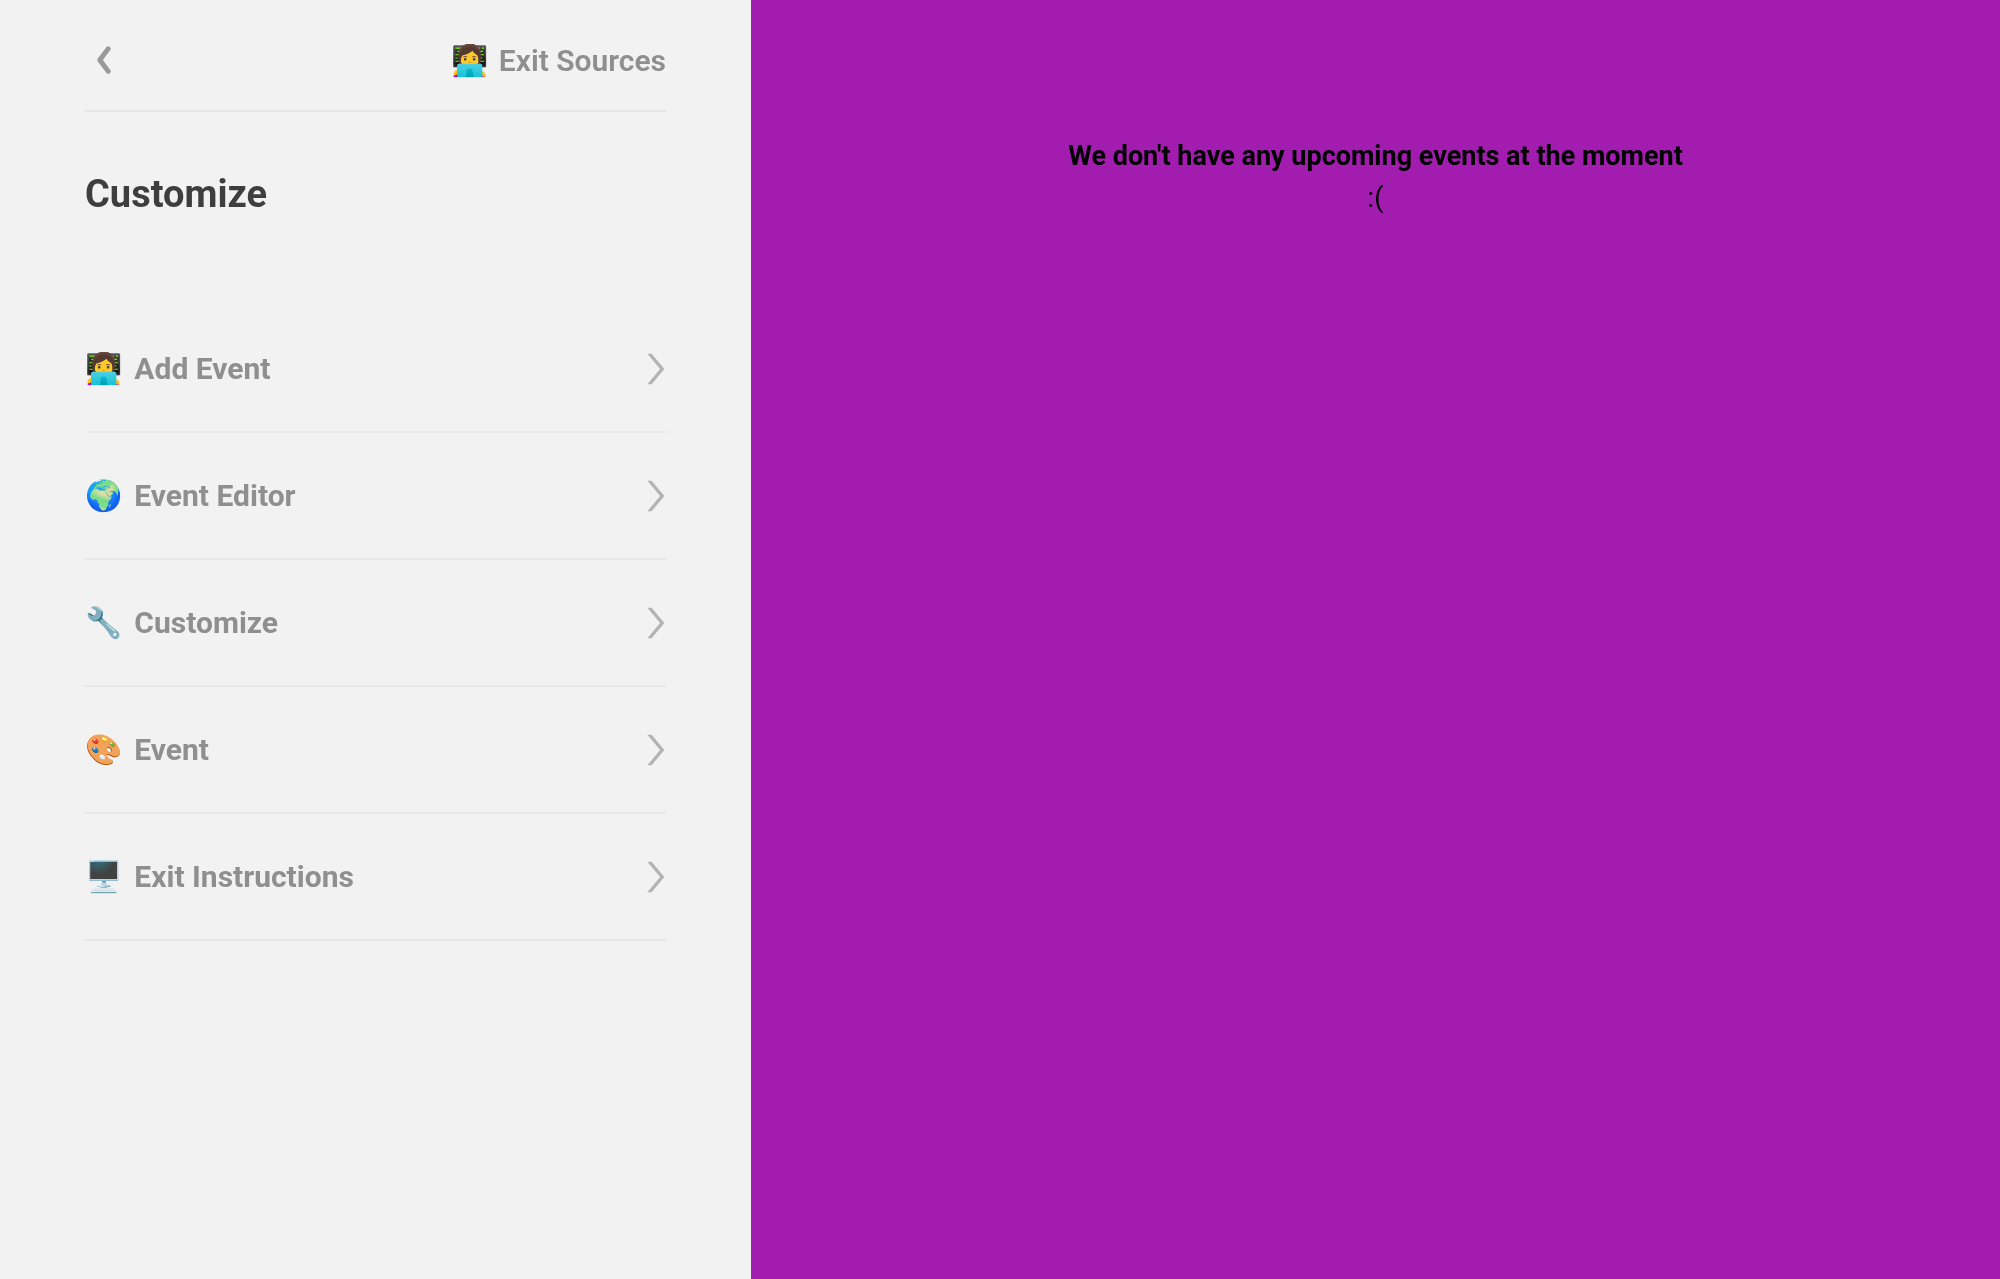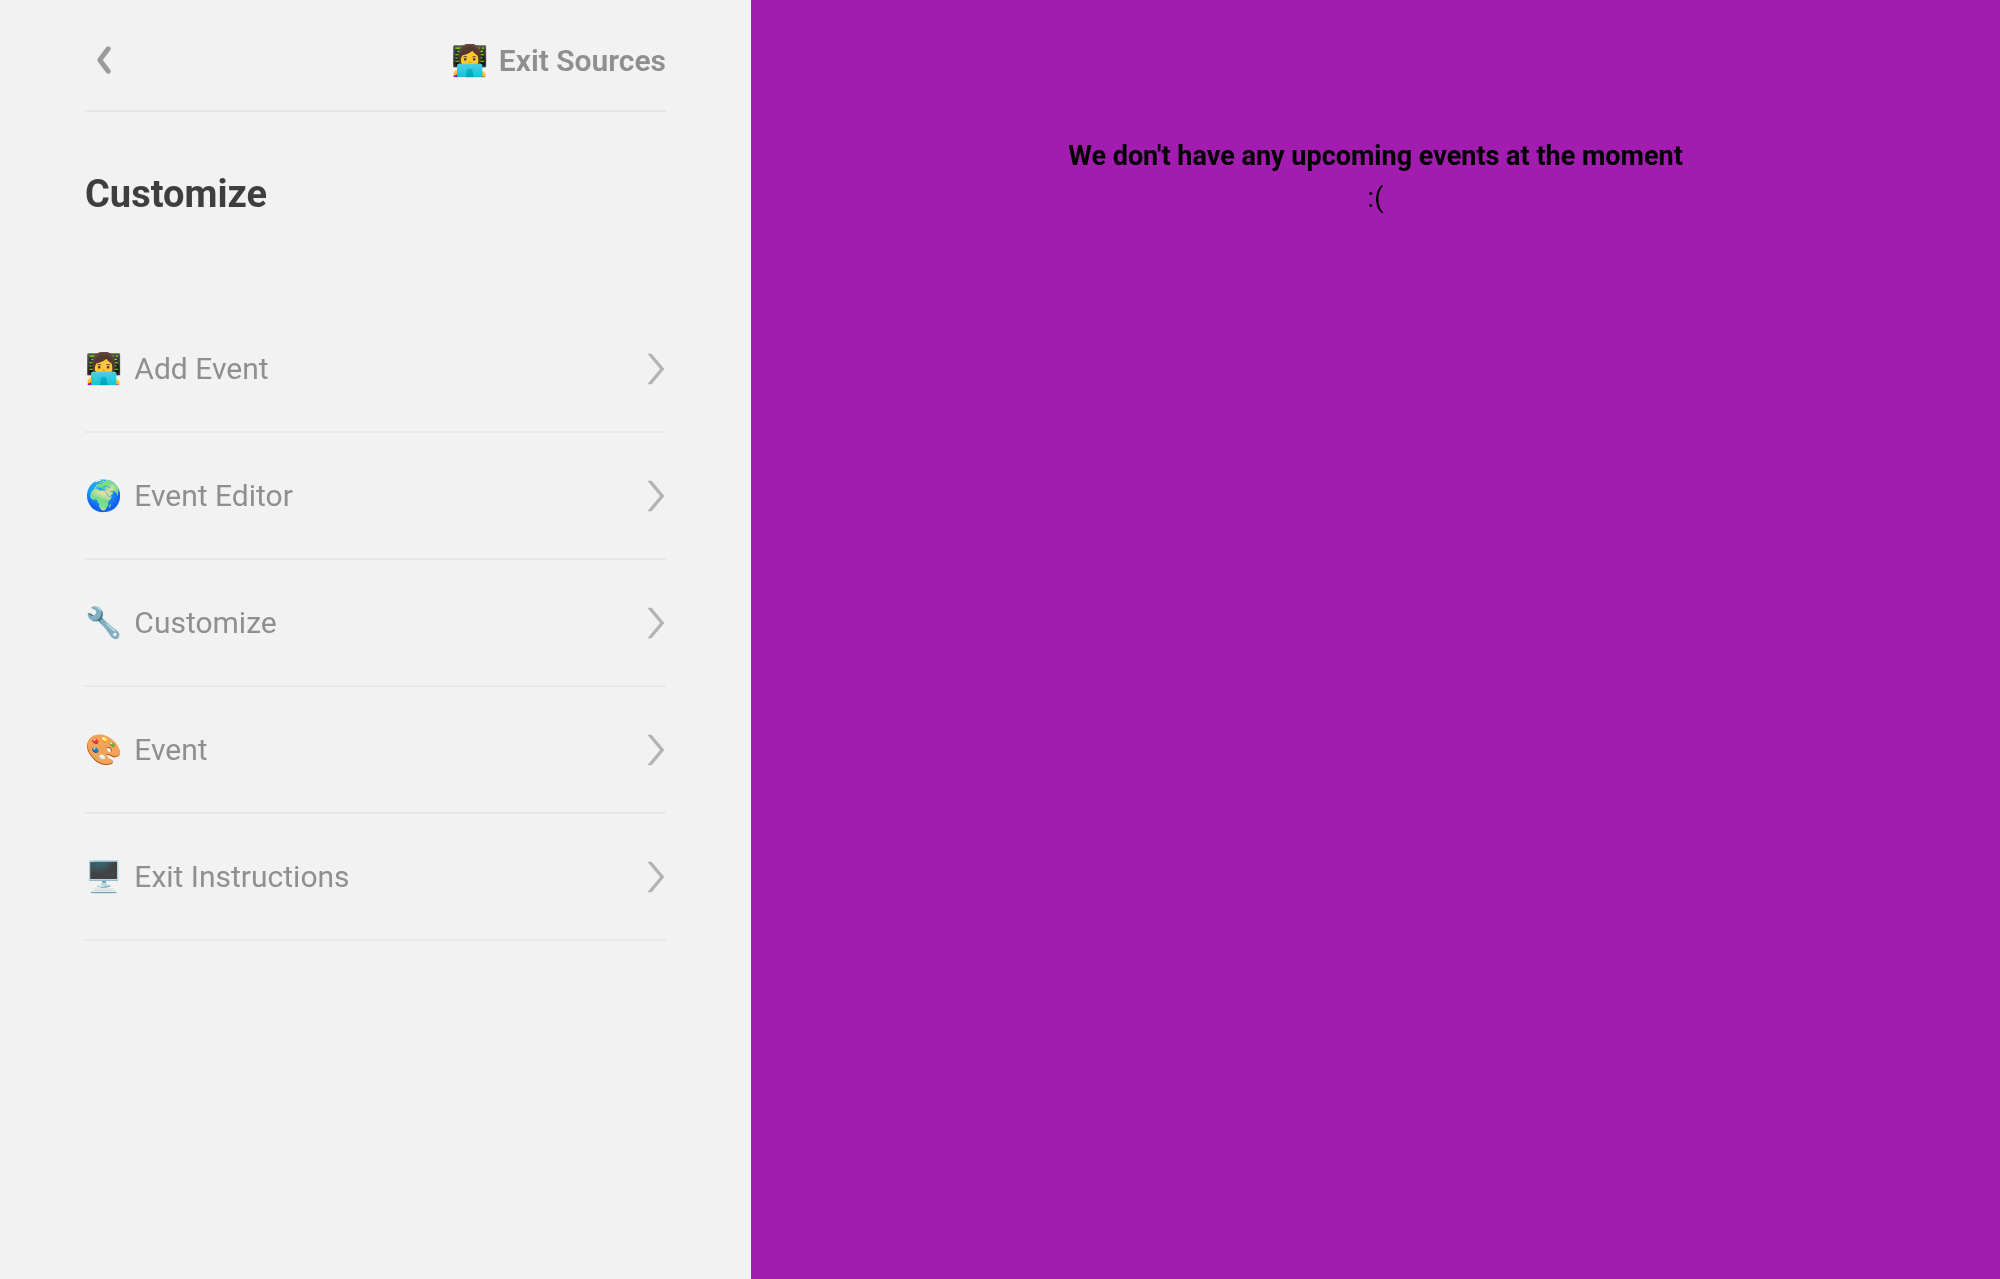--- a/index.html
+++ b/index.html
@@ -72,21 +72,21 @@
       display: flex;
       align-items: center;
       gap: 12px;
     }
     .menu-emoji {
       font-size: 30px;
     }
     .menu-label {
       color: #8f8f8f;
       font-size: 30px;
-      font-weight: 400;
+      font-weight: 700;
     }
     .chevron-right {
       color: #b3b3b3;
     }
     .chevron-right svg {
       width: 22px;
       height: 34px;
       display: block;
     }
     .preview {

